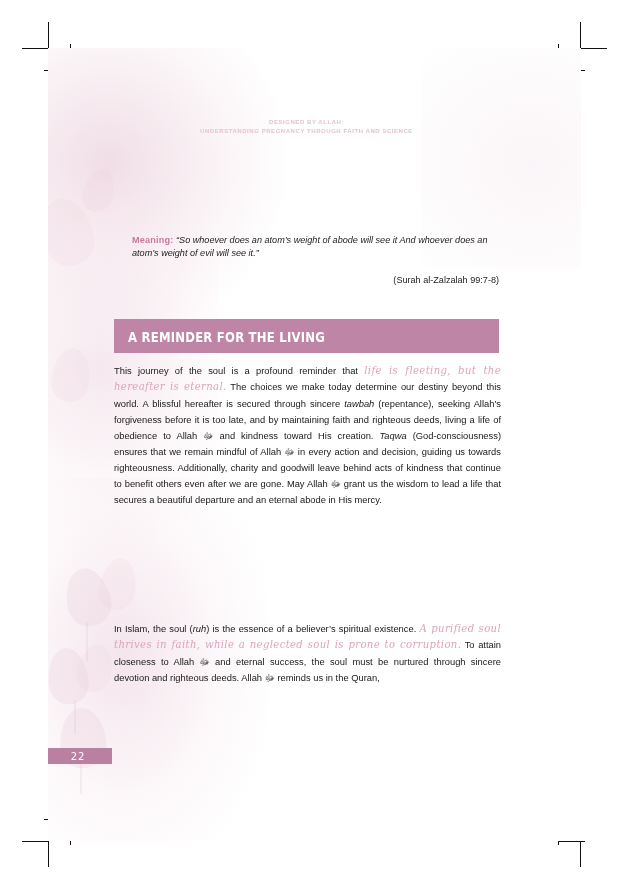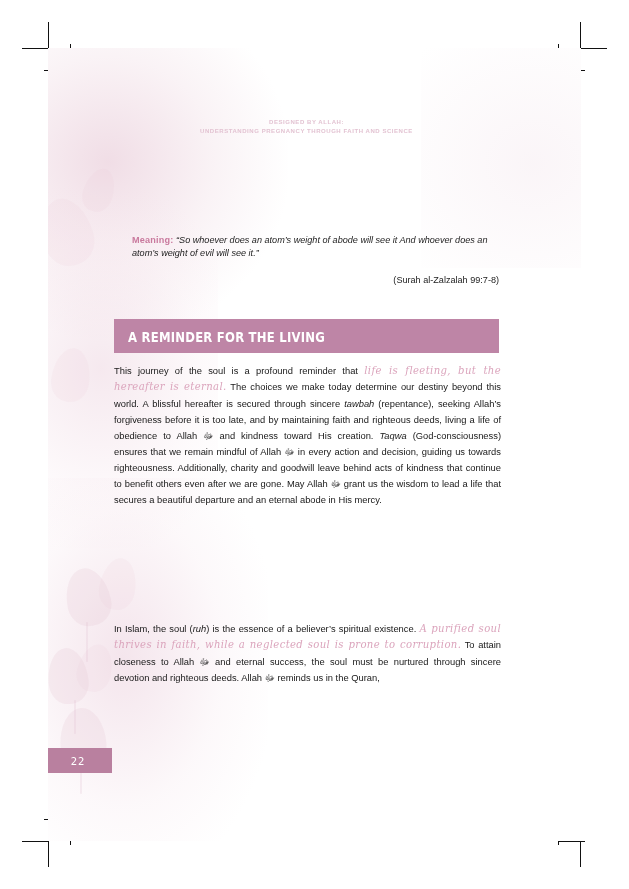--- a/index.html
+++ b/index.html
@@ -194,21 +194,21 @@
     font-size: 9px;
     color: #181818;
   }
 
   
   .page-number {
     position: absolute;
     left: -18px;
     top: 700px;
     width: 82px;
-    height: 25px;
+    height: 16px;
     background: #b9809f;
     color: #ffffff;
     font-size: 10.5px;
     letter-spacing: 1px;
     display: flex;
     align-items: center;
     justify-content: center;
     padding-left: 14px;
     box-sizing: border-box;
     font-family: "DejaVu Sans Mono", monospace;

